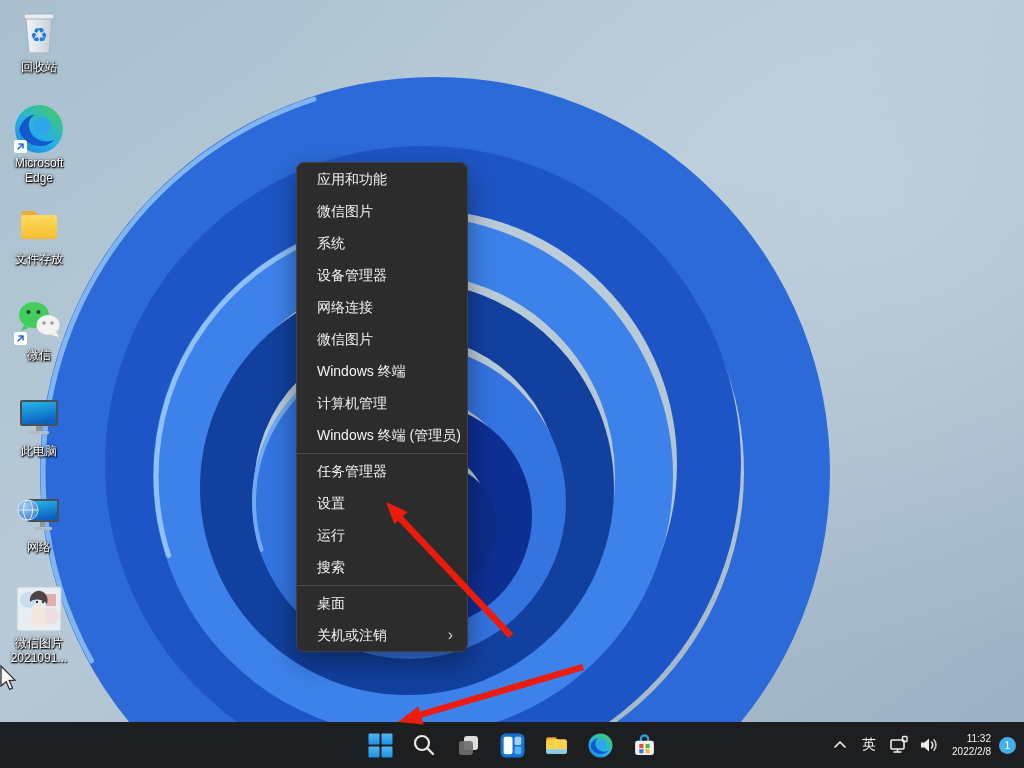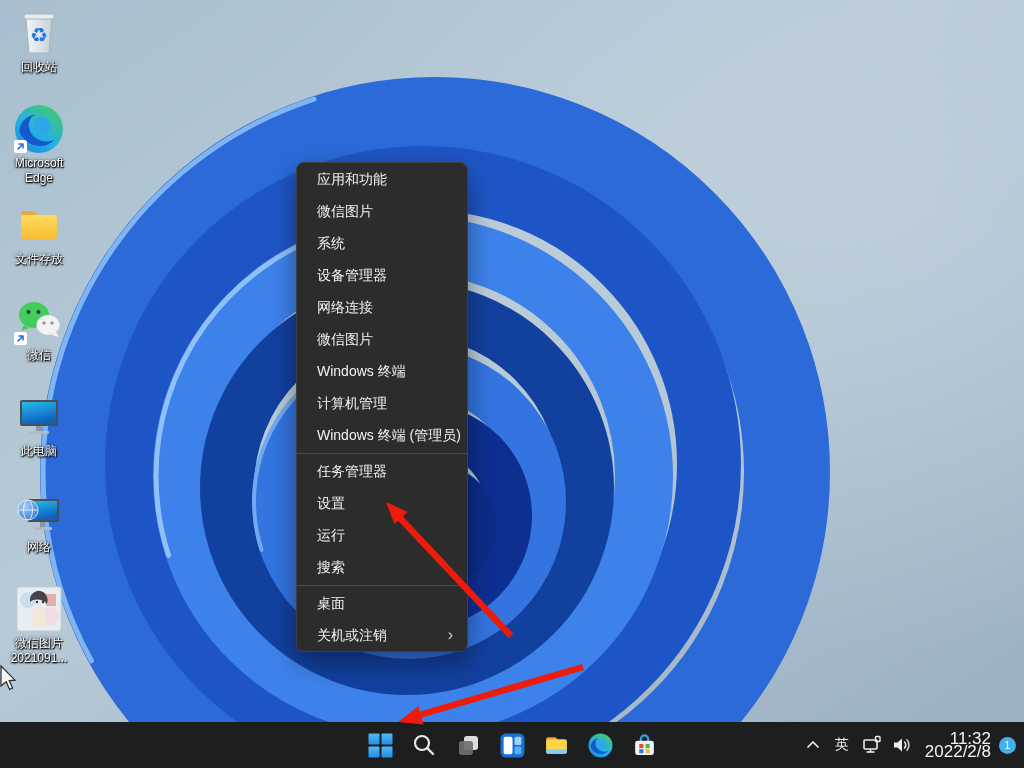--- a/index.html
+++ b/index.html
@@ -26,21 +26,21 @@
   .submenu-chevron { color:#cfcfcf; font-size:16px; line-height:32px; }
 
   
   .taskbar { position:absolute; left:0; bottom:0; width:1024px; height:46px; background:#1d1e20; z-index:6; }
   .tb-center { position:absolute; left:50%; top:0; height:100%; transform:translateX(-50%);
     display:flex; align-items:center; }
   .tb-btn { width:40px; height:40px; margin:0 2px; display:flex; align-items:center; justify-content:center; border-radius:5px; }
   .tray { position:absolute; right:6px; top:0; height:100%; display:flex; align-items:center; }
   .tray-btn { height:40px; display:flex; align-items:center; justify-content:center; border-radius:5px; color:#ececec; }
   .ime { width:30px; font-size:14px; color:#f2f2f2; text-align:center; }
-  .clock { text-align:right; color:#f4f4f4; font-size:17px; line-height:13.5px; margin:0 8px 0 8px; }
+  .clock { text-align:right; color:#f4f4f4; font-size:10px; line-height:13.5px; margin:0 8px 0 8px; }
   .badge { width:17px; height:17px; border-radius:50%; background:#42b0ea; color:#fff; font-size:10.5px;
     display:flex; align-items:center; justify-content:center; margin-right:2px; }
 
   .annotations { position:absolute; inset:0; z-index:7; pointer-events:none; }
   .cursor-layer { position:absolute; inset:0; z-index:8; pointer-events:none; }
 </style>
 </head>
 <body>
 
 <svg class="wallpaper" width="1024" height="768" viewBox="0 0 1024 768">

